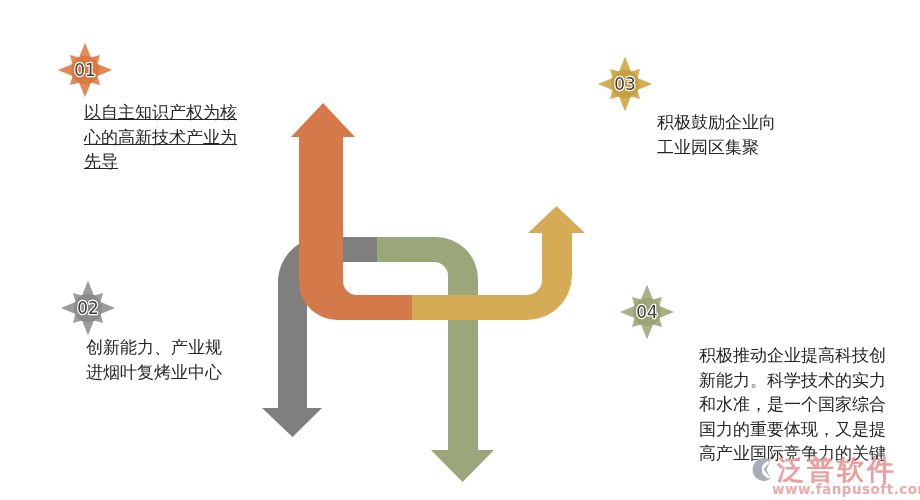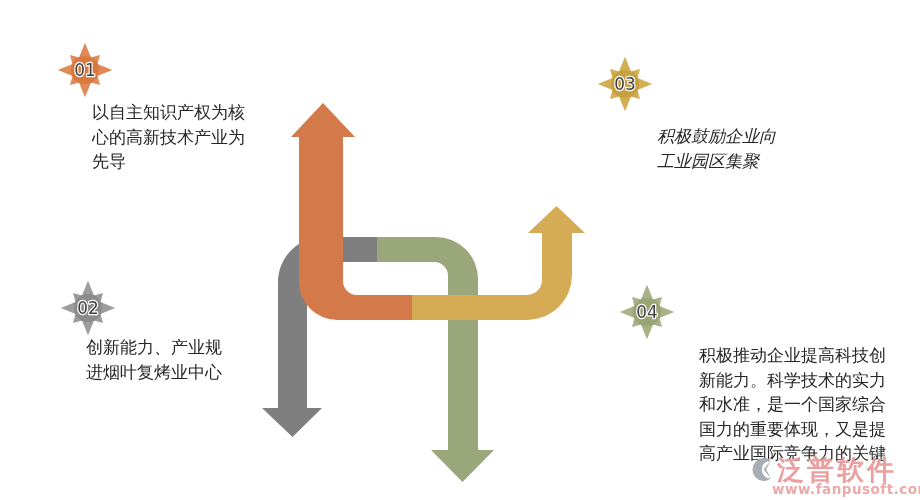--- a/index.html
+++ b/index.html
@@ -48,23 +48,23 @@
   .wm-url {
     position: absolute; left: 24px; top: 29px;
     color: #eba9a9; font-size: 13.5px; font-weight: bold;
     letter-spacing: 0.5px; white-space: nowrap;
   }
   
   #star-01 { left: 55px;  top: 40px; }
   #star-02 { left: 58px;  top: 278px; }
   #star-03 { left: 595px; top: 54px; }
   #star-04 { left: 617px; top: 282px; }
-  #text-01 { left: 92px;  top: 100px; }
+  #text-01 { left: 84px;  top: 100px; text-decoration: underline; }
   #text-02 { left: 86px;  top: 335px; }
-  #text-03 { left: 657px; top: 124px; font-style: italic; }
+  #text-03 { left: 657px; top: 110px; }
   #text-04 { left: 655px; top: 343px; margin-left: 44px; }
 </style>
 </head>
 <body>
 
 <div class="canvas">
 
   <svg class="arrows-svg" viewBox="0 0 920 500">
     <path d="M 377 237 L 323 237 A 45 45 0 0 0 278 282 L 278 408 L 262 408 L 292.5 437 L 322 408 L 307 408 L 307 276 A 14 14 0 0 1 321 262 L 377 262 Z" fill="#7f7f7f"></path>
     <path d="M 377 237 L 436 237 A 42 42 0 0 1 478 279 L 478 450 L 494 450 L 462.5 482 L 431 450 L 448 450 L 448 276 A 14 14 0 0 0 434 262 L 377 262 Z" fill="#9aa77b"></path>

